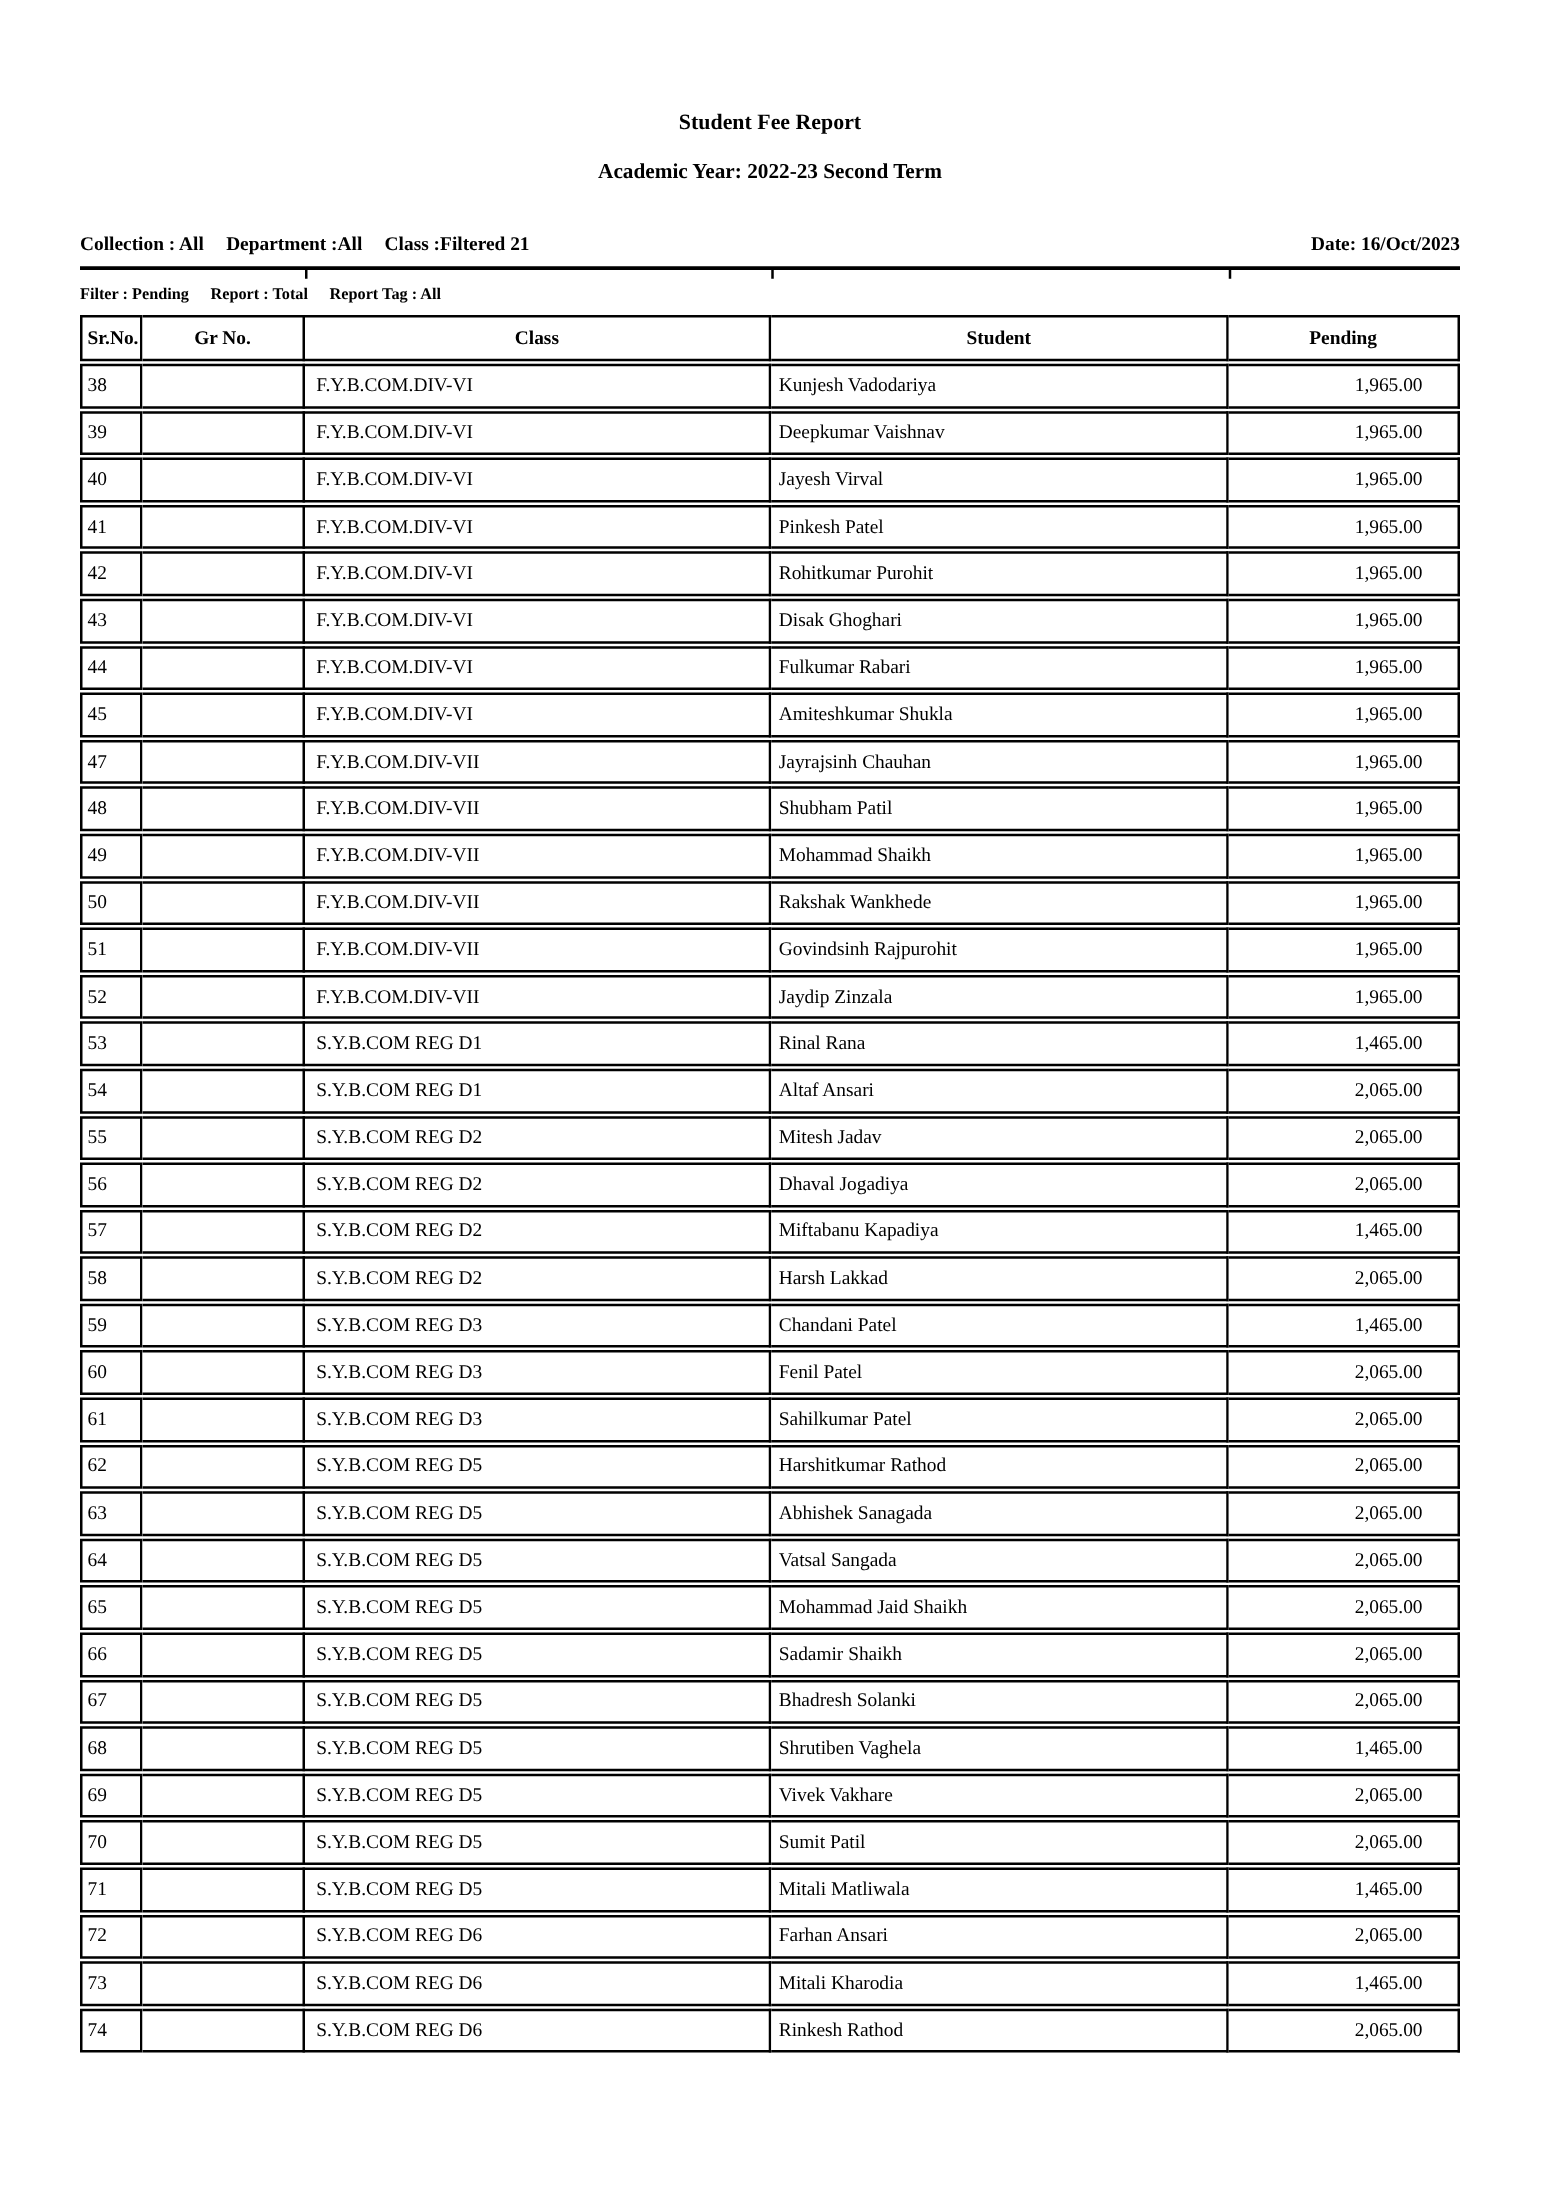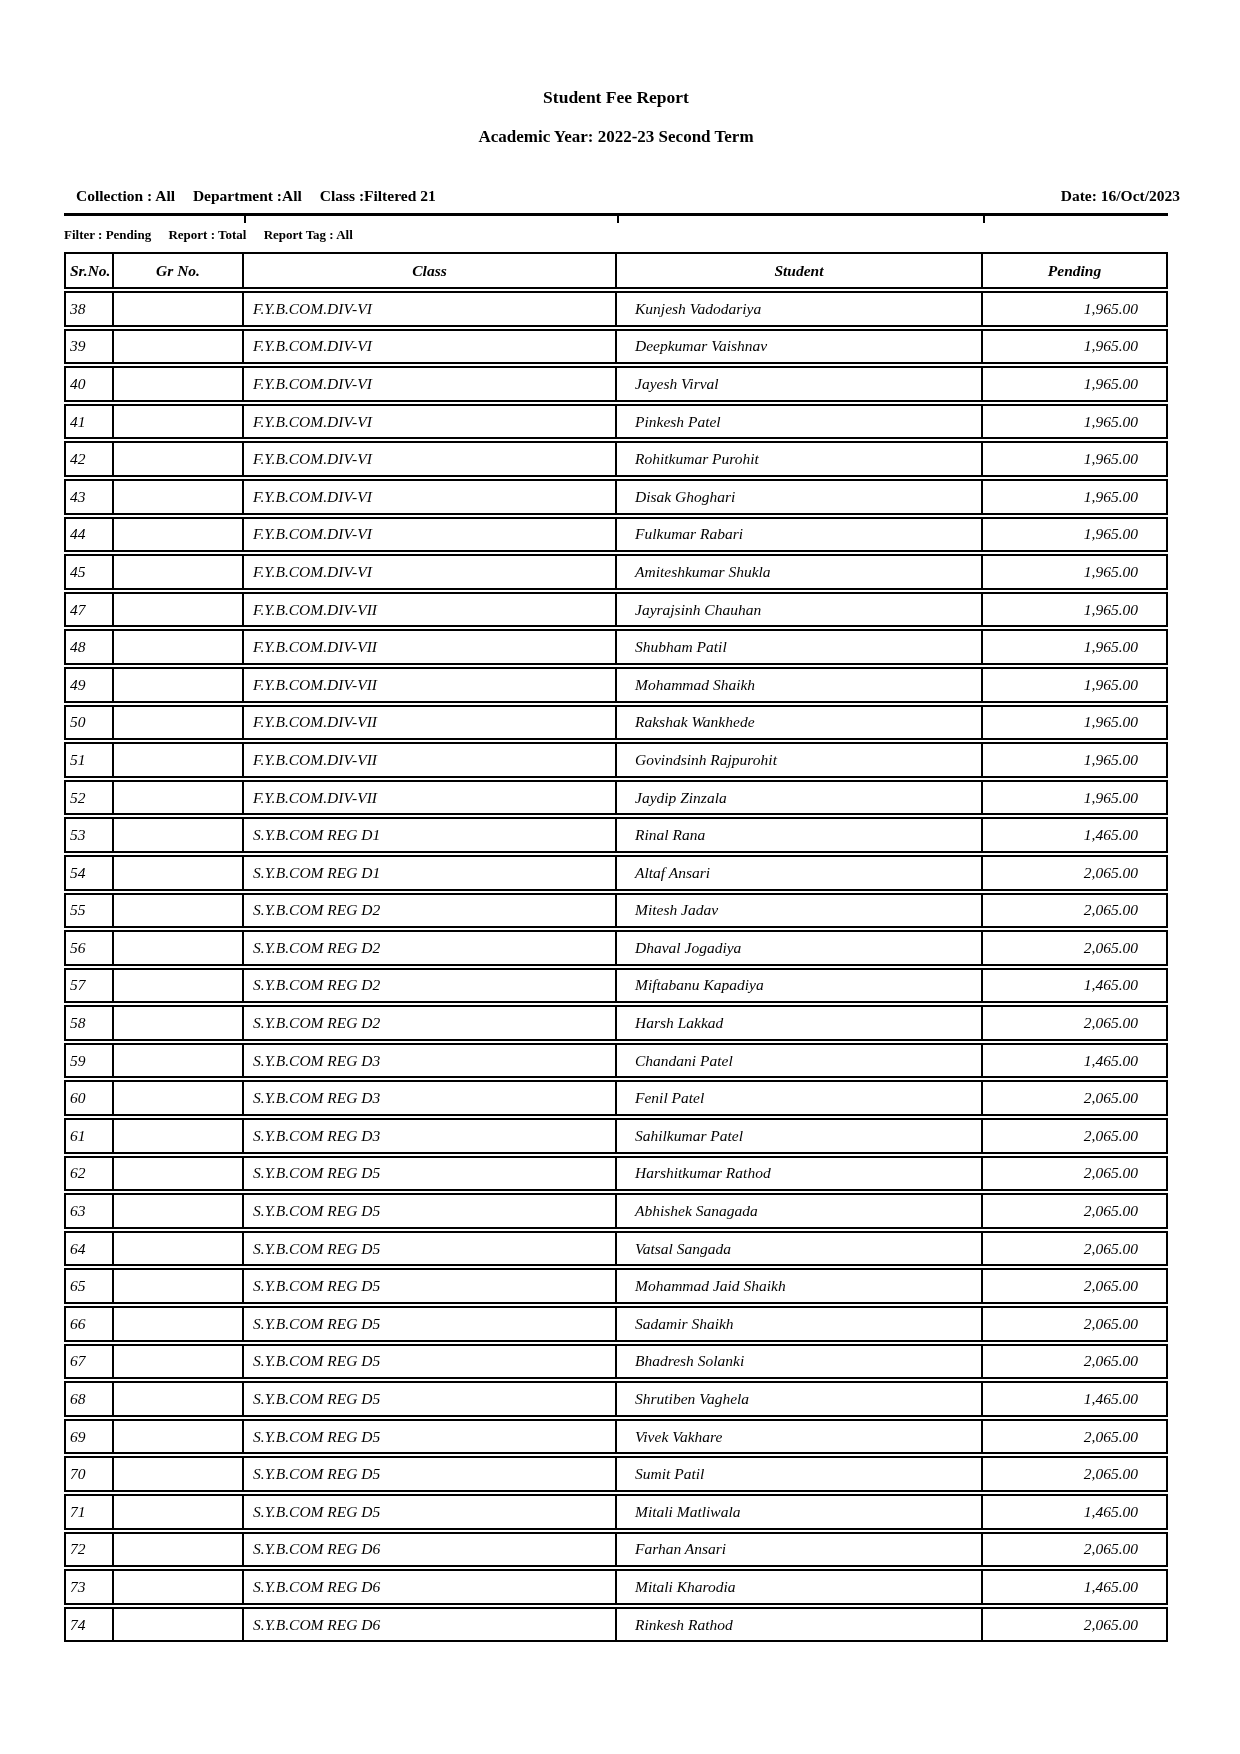--- a/index.html
+++ b/index.html
@@ -18,21 +18,21 @@
   .report-title{
     font-size:17.5px;font-weight:bold;line-height:23px;margin:0;
   }
   .report-subtitle{
     font-size:17px;font-weight:bold;line-height:23px;margin:16px;
   }
   .meta-row{
     width:1104px;
     margin-top:38px;
     display:flex;justify-content:space-between;align-items:baseline;
-    font-size:15.5px;font-weight:bold;line-height:20px;margin-left:12px;
+    font-size:15.5px;font-weight:bold;line-height:20px;
   }
   .meta-left span{margin-right:14px;}
   .meta-left span:last-child{margin-right:0;}
   .rule{
     width:1104px;margin-top:7px;position:relative;
     border-top:3px solid #000;
   }
   .rule .tick{
     position:absolute;top:0;width:2px;height:7px;background:#000;
   }
@@ -40,41 +40,40 @@
     width:1104px;margin-top:9px;
     font-size:13px;font-weight:bold;line-height:20px;
   }
   .filter-row span{margin-right:14px;}
   table.fee-table{
     width:1104px;
     margin-top:5px;
     border-collapse:separate;
     border-spacing:0 2px;
     table-layout:fixed;
-    font-style:italic;
   }
   .fee-table th,.fee-table td{
     border-top:2px solid #000;
     border-bottom:2px solid #000;
     border-right:2px solid #000;
     padding:0 4px;
     overflow:hidden;white-space:nowrap;
     background:#fff;
   }
   .fee-table th:first-child,.fee-table td:first-child{border-left:2px solid #000;}
   .fee-table th{
     height:33px;font-size:15.5px;font-weight:bold;text-align:center;
   }
   .fee-table td{
     height:31.6px;font-size:15.5px;font-weight:normal;
   }
   td.col-sr{text-align:left;}
   td.col-gr{text-align:left;}
   td.col-class{text-align:left;padding-left:9px;}
-  td.col-student{text-align:left;padding-left:18px;}
+  td.col-student{text-align:left;padding-left:6px;}
   td.col-pending{text-align:right;padding-right:28px;}
 </style>
 </head>
 <body>
 
 <div class="page">
 
   <div class="title-block">
     <div class="report-title">Student Fee Report</div>
     <div class="report-subtitle">Academic Year: 2022-23 Second Term</div>

